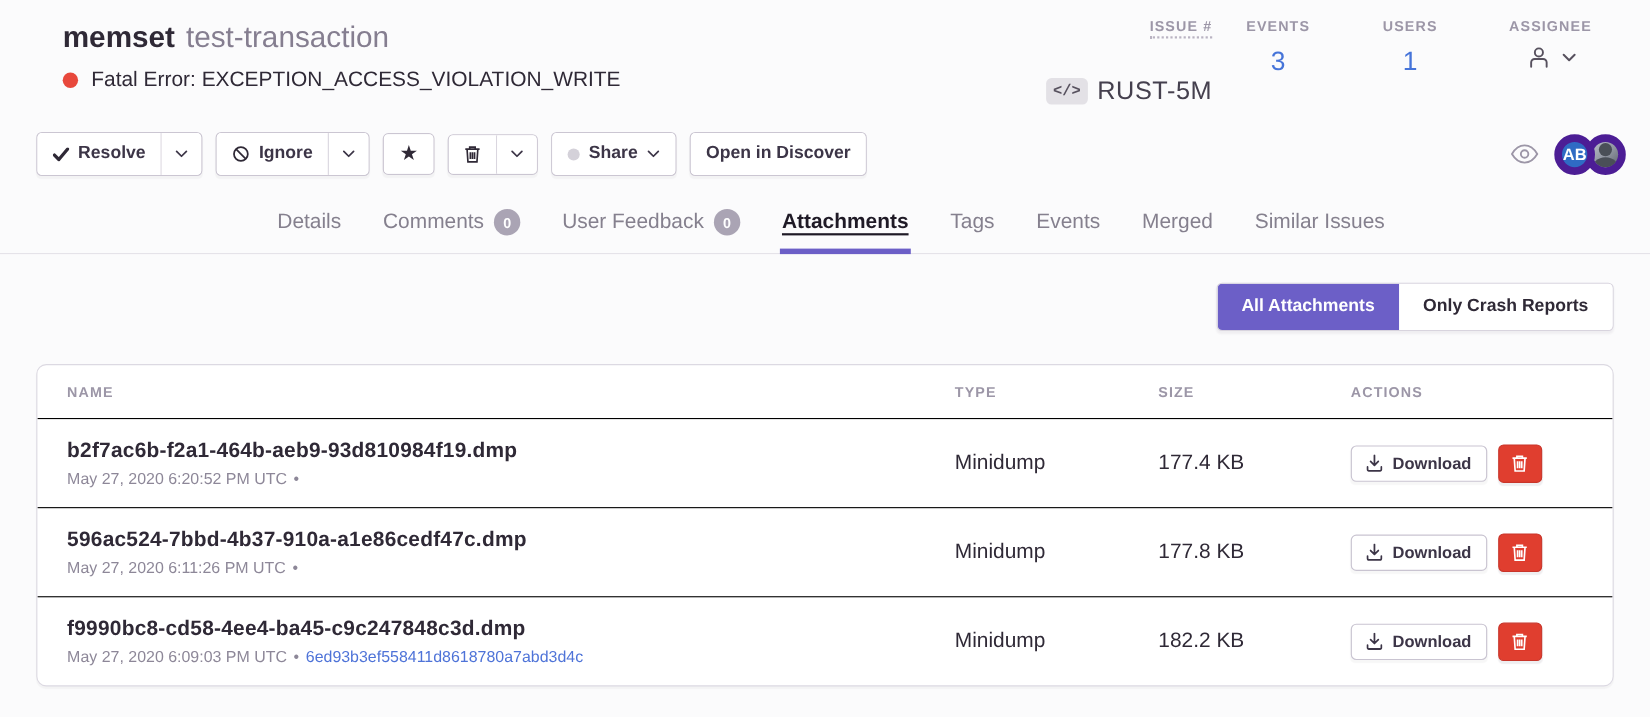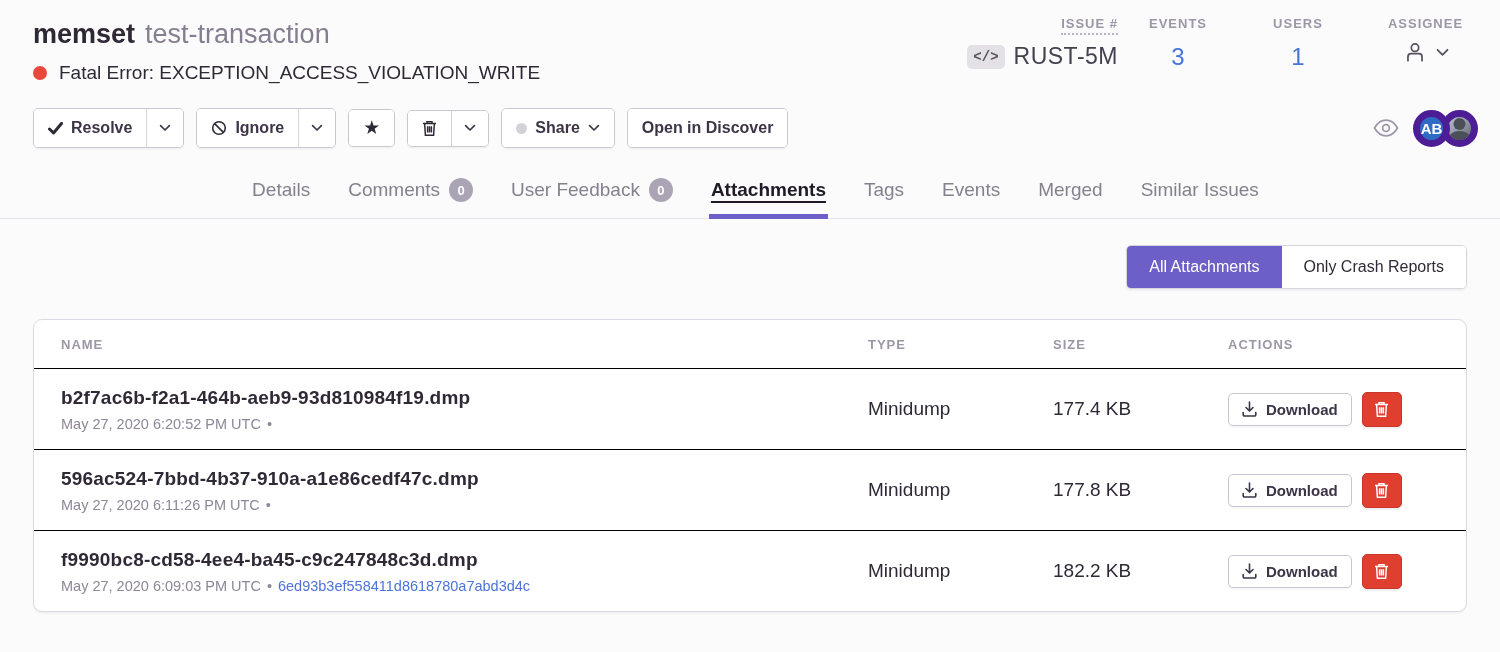--- a/index.html
+++ b/index.html
@@ -5,32 +5,32 @@
   * { box-sizing: border-box; margin: 0; padding: 0; }
   html,body { width:1500px; height:652px; }
   body {
     font-family: "Liberation Sans", "DejaVu Sans", sans-serif;
     background:#fbfbfc;
     color:#2f2936;
     overflow:hidden;
     position:relative;
   }
   
-  .header { padding:16px 7px 0 33px; }
+  .header { padding:16px 23px 0 33px;margin-left:24px; }
   .header-top { display:flex; justify-content:space-between; align-items:flex-start; }
   .title-block { padding-top:2px; }
   .title-line { font-size:27px; line-height:32px; }
   .title-line .app-name { font-weight:bold; color:#2f2936; }
   .title-line .txn-name { color:#857e90; margin-left:10px; font-weight:400; }
   .error-line { display:flex; align-items:center; margin-top:12px; font-size:19px; color:#2f2936; }
   .error-dot { width:14px; height:14px; border-radius:50%; background:#e8483c; margin-right:12px; flex:0 0 auto; }
 
   .stats { display:flex; gap:0; padding-right:0; }
   .stat-col { display:flex; flex-direction:column; align-items:center; min-width:120px; }
-  .stat-col.issue { min-width:175px; align-items:flex-end; }
+  .stat-col.issue { min-width:175px; align-items:flex-end;gap:26px; }
   .stat-col.assignee { min-width:135px; align-items:center; }
   .stat-label { font-size:13px; font-weight:bold; letter-spacing:1px; color:#9c96a7; text-transform:uppercase; }
   .stat-label.dotted { border-bottom:2px dotted #b9b3c2; padding-bottom:2px; }
   .stat-value { margin-top:12px; font-size:24px; color:#4674d9; font-weight:400; }
   .issue-value { display:flex; align-items:center; gap:9px; margin-top:8px; }
   .code-chip { background:#e3e1e6; border-radius:5px; padding:4px 6px; font-size:14px; font-weight:bold; color:#57515e; font-family:"Liberation Mono","DejaVu Sans Mono",monospace; }
   .issue-short-id { font-size:23px; color:#45404e; letter-spacing:0.5px; }
   .assignee-value { margin-top:8px; display:flex; align-items:center; gap:8px; color:#57515e; cursor:pointer; }
 
   
@@ -55,21 +55,21 @@
   .tab { display:flex; align-items:center; gap:9px; padding:8px 0 16px 0; font-size:19px; color:#85808e; cursor:pointer; position:relative; }
   .tab-badge { background:#aaa4b4; color:#fff; font-size:13px; font-weight:bold; border-radius:50%; width:24px; height:24px; display:flex; align-items:center; justify-content:center; }
   .tab.active { color:#1f1a26; font-weight:bold; }
   .tab.active .tab-label { text-decoration:underline; text-underline-offset:5px; text-decoration-thickness:2px; }
   .tab.active::after { content:""; position:absolute; left:-2px; right:-2px; bottom:-1px; height:5px; background:#6c5fc7; }
 
   
   .content { padding:26px 33px 0 33px; }
   .toggle-row { display:flex; justify-content:flex-end; }
   .toggle-group { display:flex; border-radius:5px; box-shadow:0 2px 2px rgba(50,40,60,0.06); border:1px solid #d8d4de; overflow:hidden; background:#fff; }
-  .toggle-btn { font-family:inherit; border:none; padding:11px 22px; font-size:16px; font-weight:normal; cursor:pointer; line-height:20px; }
+  .toggle-btn { font-family:inherit; border:none; padding:11px 22px; font-size:16px; font-weight:bold; cursor:pointer; line-height:20px; }
   .toggle-btn.active { background:#6c5fc7; color:#fff; }
   .toggle-btn.inactive { background:#fff; color:#2f2936; }
 
   .panel { margin-top:30px; background:#fff; border:1px solid #dcd9e2; border-radius:9px; box-shadow:0 2px 1px rgba(50,40,60,0.04); overflow:hidden; }
   .grid-row { display:grid; grid-template-columns: 807px 185px 175px 1fr; align-items:center; }
   .panel-head { height:48px; }
   .panel-head .cell { font-size:13px; font-weight:bold; letter-spacing:1px; color:#9c96a7; text-transform:uppercase; }
   .cell { padding-left:27px; }
   .body-row { min-height:81px; border-top:1px solid #000000; padding:13px 0; }
   .name-cell .file-name { font-size:19px; font-weight:bold; color:#2f2936; letter-spacing:0.2px; }

